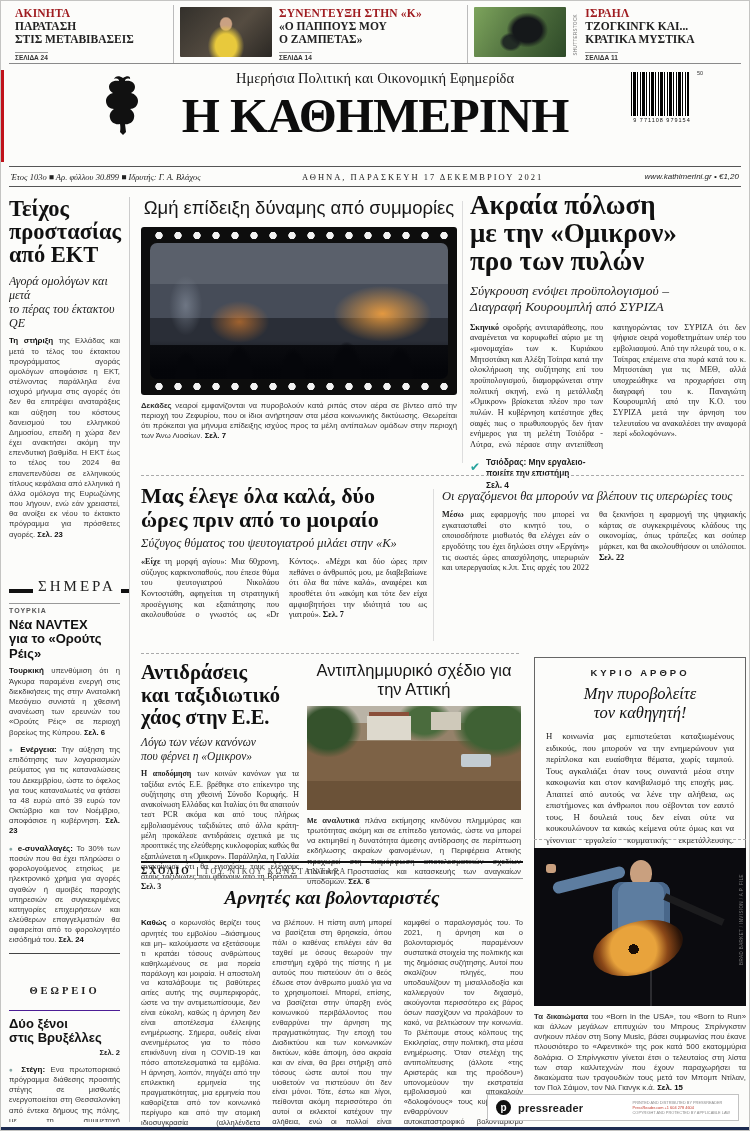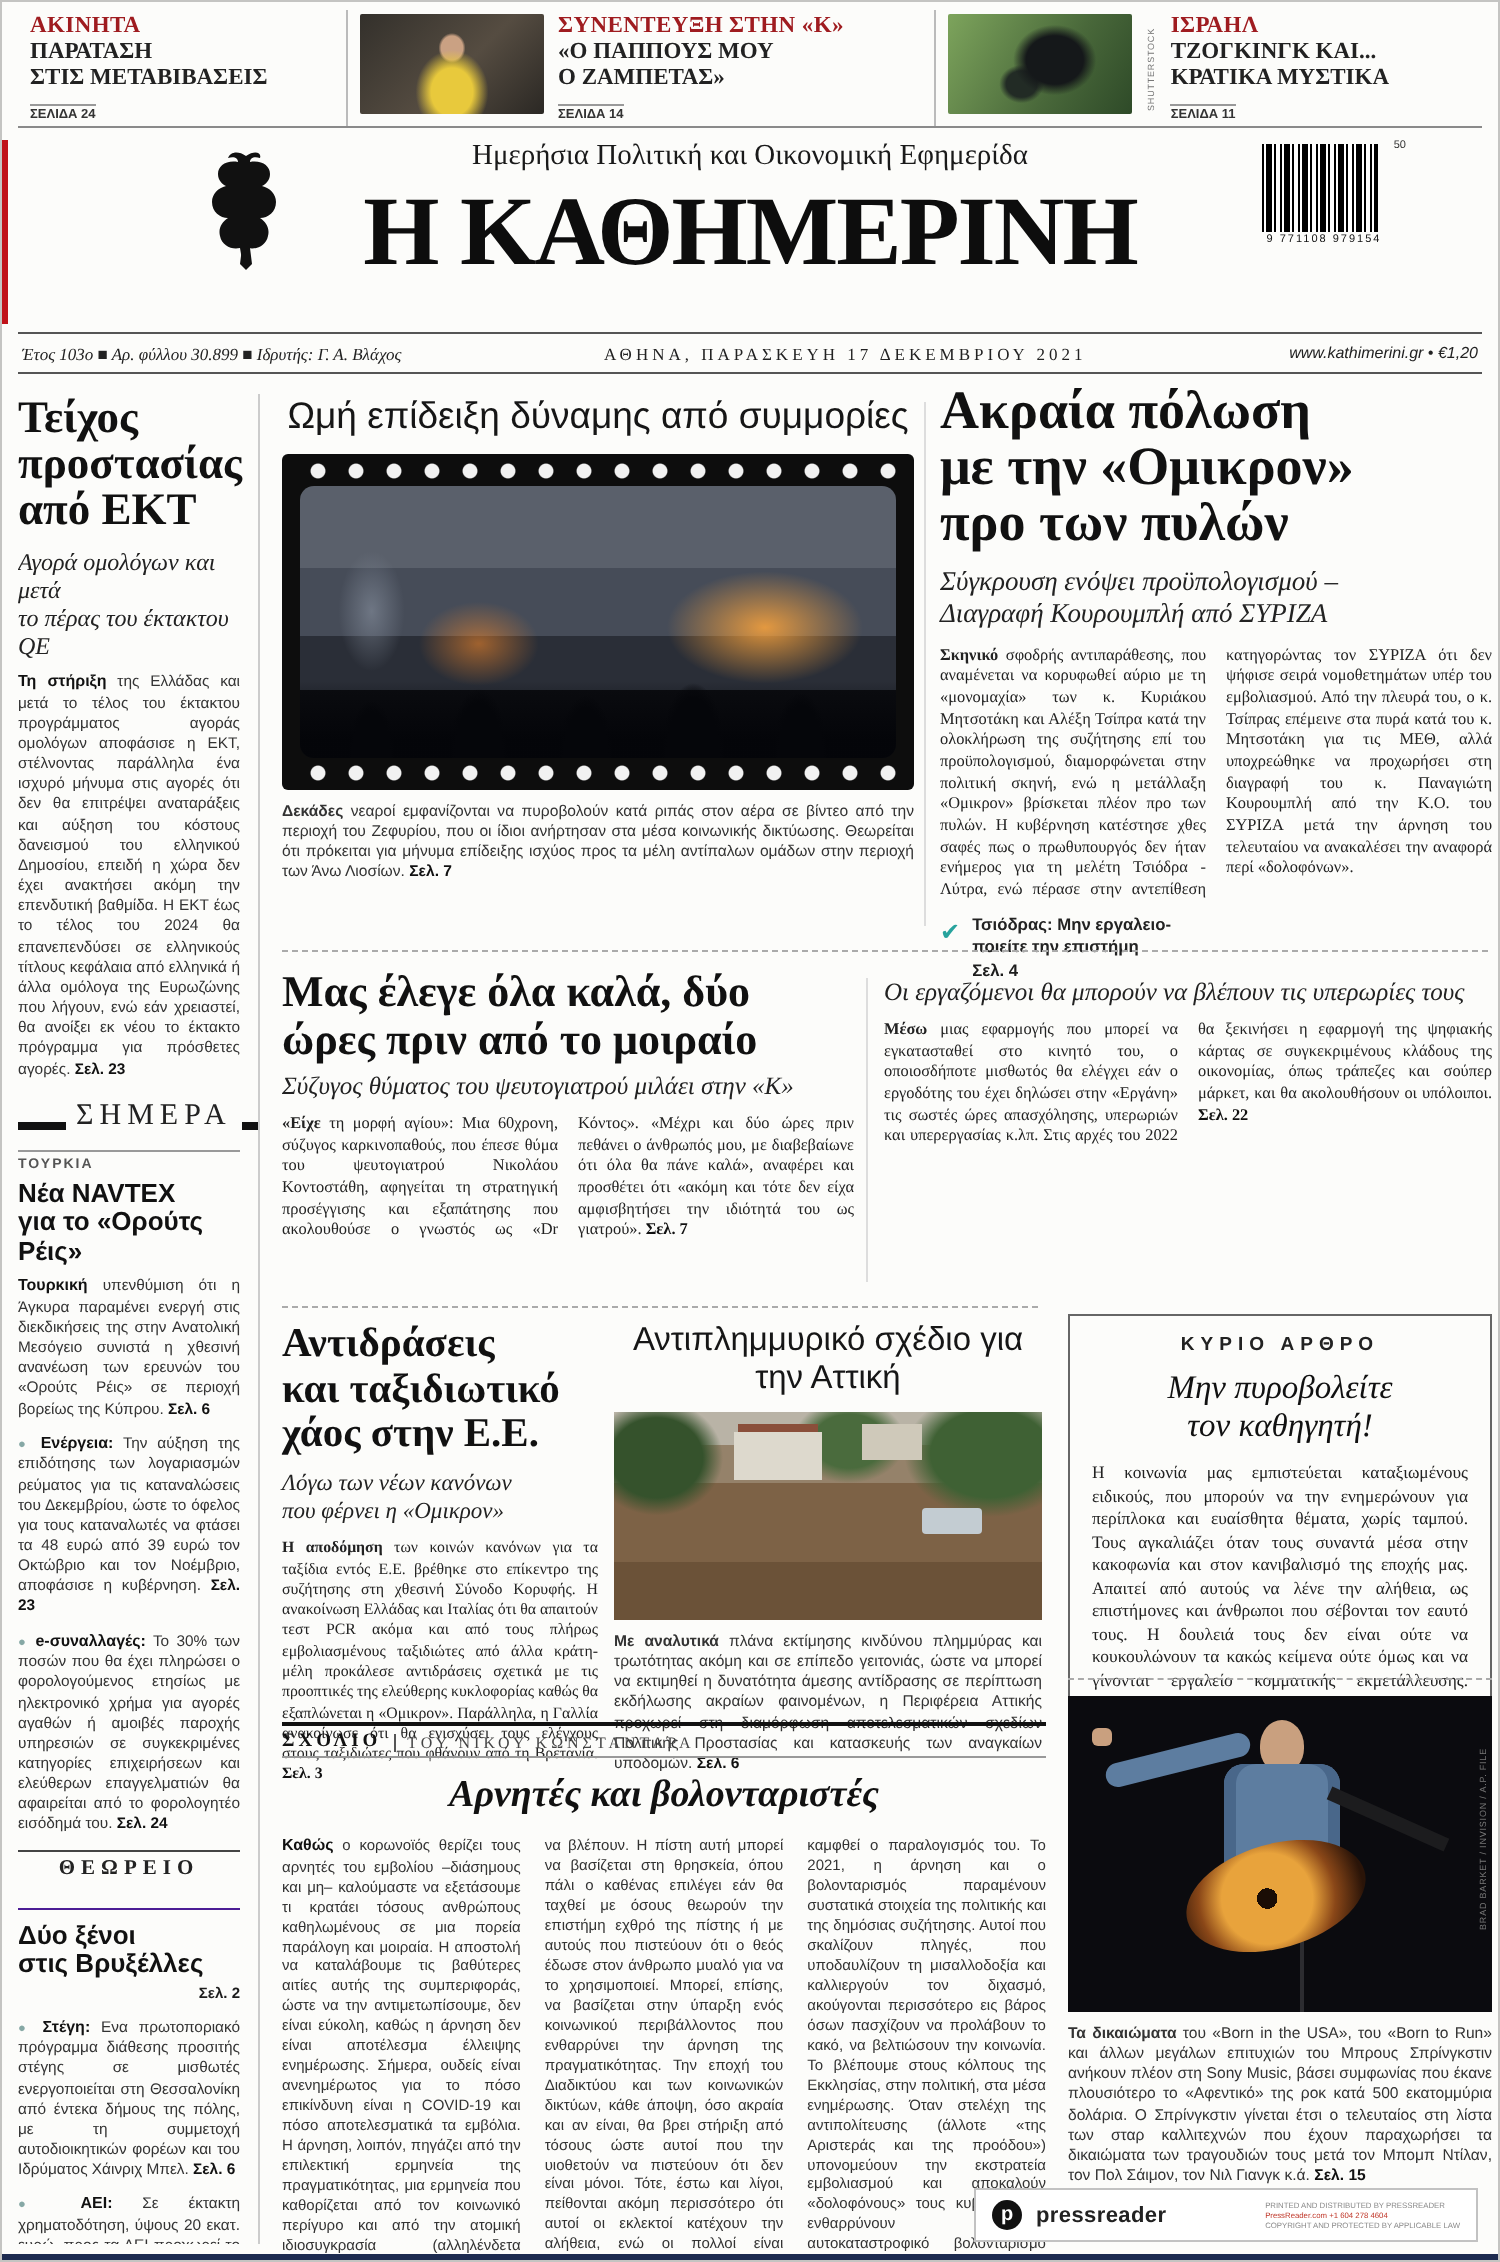--- a/index.html
+++ b/index.html
@@ -1,16 +1,16 @@
 <!DOCTYPE html>
 <html lang="el"><head>
 <meta charset="utf-8">
 <style>
   html,body{margin:0;padding:0;background:#e9e9e6;}
-  .serif{font-family:"Liberation Serif","DejaVu Serif",serif;}
+  .serif{font-family:"Liberation Serif","DejaVu Serif",serif;margin-top:28px;}
   #page{position:relative;width:750px;height:1131px;margin:0 auto;background:#fcfcfa;
         border:1px solid #c4c4c2;box-sizing:border-box;overflow:hidden;
         font-family:"Liberation Sans","DejaVu Sans",sans-serif;color:#1c1c1c;}
   .pre{white-space:pre-line;}
   .pageref{font-weight:bold;color:#111;}
   .lead{font-weight:bold;}
 
   
   #teasers{position:absolute;left:8px;right:8px;top:4px;height:58px;display:flex;
            border-bottom:1px solid #8a8a8a;}

